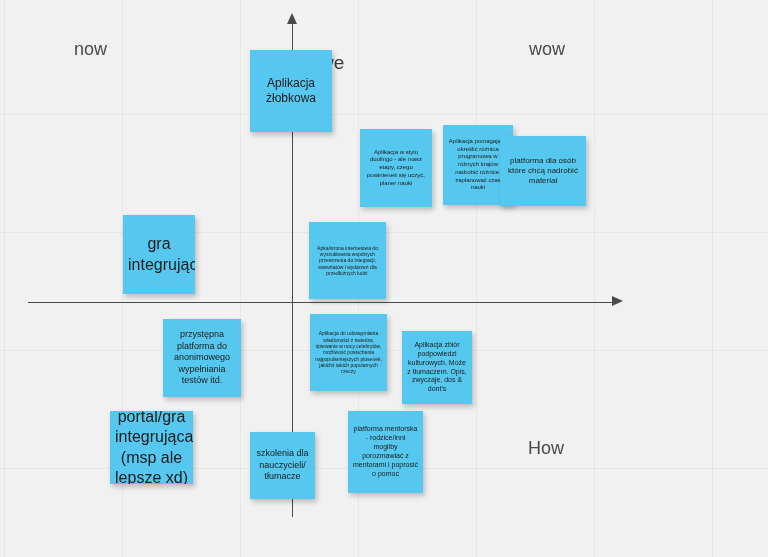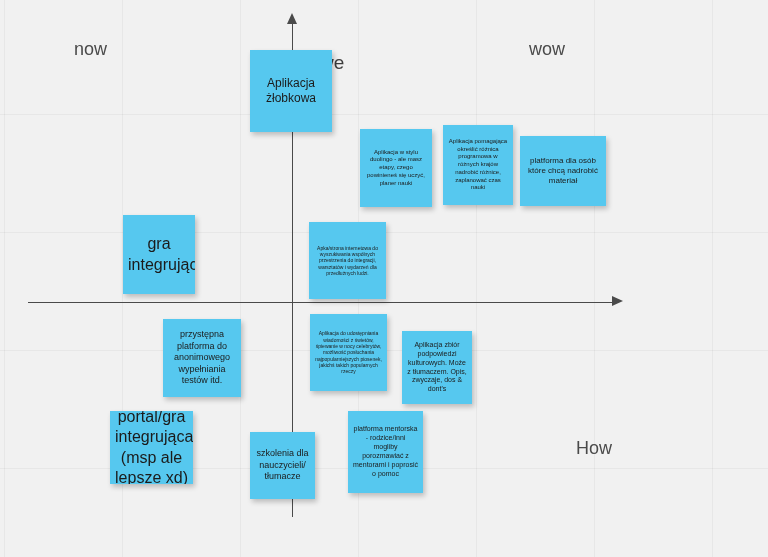--- a/index.html
+++ b/index.html
@@ -94,33 +94,33 @@
   <div class="axis axis-v"></div>
   <div class="arrow arrow-up"></div>
   <div class="axis axis-h"></div>
   <div class="arrow arrow-right"></div>
 
   <div class="axis-label" style="left:300px; top:9px;">łatwe</div>
 
   <div id="quad-labels">
       <div class="quad-label" style="left: 74px; top: 39px;">now</div>
       <div class="quad-label" style="left: 529px; top: 39px;">wow</div>
-      <div class="quad-label" style="left: 528px; top: 438px; margin-left: 48px;">How</div>
+      <div class="quad-label" style="left: 528px; top: 438px;">How</div>
     </div>
   <div id="notes">
       <div class="note" style="left: 250px; top: 50px; width: 82px; height: 82px; font-size: 12px; background: rgb(86, 200, 239);">
         <span>Aplikacja żłobkowa</span>
       </div>
       <div class="note" style="left: 360px; top: 129px; width: 72px; height: 78px; font-size: 6px; background: rgb(86, 200, 239);">
         <span>Aplikacja w stylu duolingo - ale masz etapy, czego powinieneś się uczyć, planer nauki</span>
       </div>
       <div class="note" style="left: 443px; top: 125px; width: 70px; height: 80px; font-size: 6px; background: rgb(86, 200, 239);">
         <span>Aplikacja pomagająca określić różnica programowa w różnych krajów nadrobić różnice, zaplanować czas nauki</span>
       </div>
-      <div class="note" style="left: 520px; top: 136px; width: 86px; height: 70px; font-size: 8px; background: rgb(86, 200, 239);">
+      <div class="note" style="left: 500px; top: 136px; width: 86px; height: 70px; font-size: 8px; background: rgb(86, 200, 239);">
         <span>platforma dla osób które chcą nadrobić materiał</span>
       </div>
       <div class="note" style="left: 123px; top: 215px; width: 72px; height: 79px; font-size: 16px; background: rgb(86, 200, 239);">
         <span>gra integrująca</span>
       </div>
       <div class="note" style="left: 309px; top: 222px; width: 77px; height: 77px; font-size: 5px; background: rgb(86, 200, 239);">
         <span>Apka/strona internetowa do wyszukiwania wspólnych przestrzenia do integracji, warsztatów i wydarzeń dla przedłużnych ludzi.</span>
       </div>
       <div class="note" style="left: 163px; top: 319px; width: 78px; height: 78px; font-size: 9px; background: rgb(86, 200, 239);">
         <span>przystępna platforma do anonimowego wypełniania testów itd.</span>

